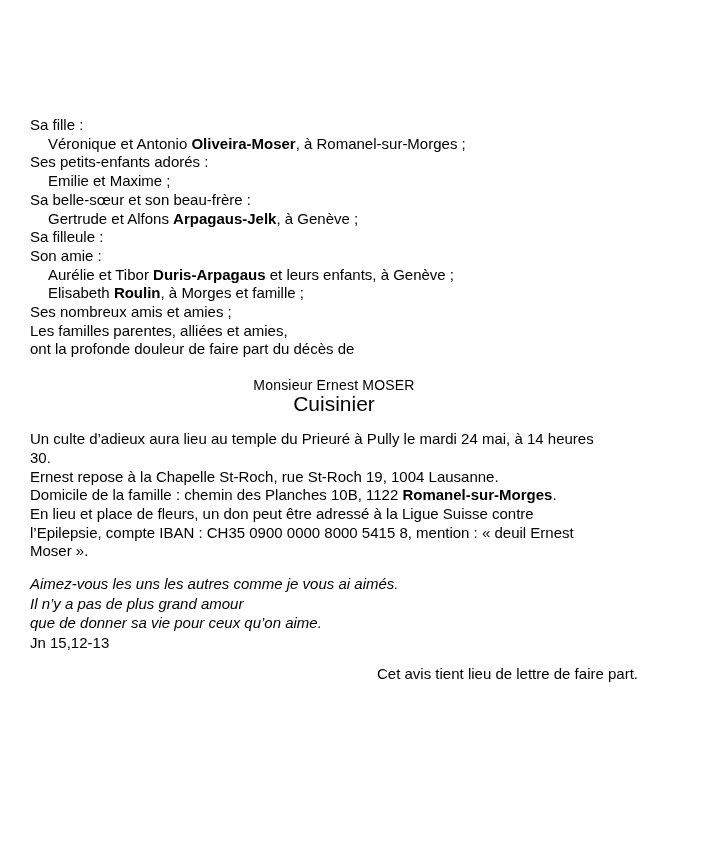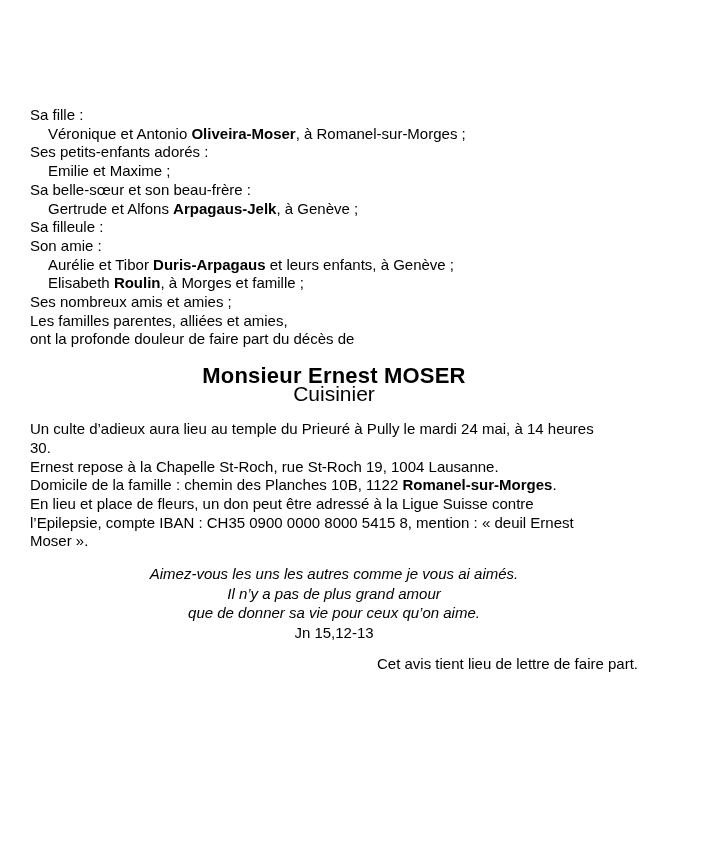--- a/index.html
+++ b/index.html
@@ -11,33 +11,33 @@
     -webkit-font-smoothing: antialiased;
   }
   .page {
     position: relative;
     width: 701px; height: 861px;
     background: #ffffff;
     overflow: hidden;
   }
   .content {
     position: absolute;
-    left: 30px; top: 106px;
+    left: 30px; top: 116px;
     width: 608px;
     font-size: 15px;
     line-height: 18.7px;
   }
   .line { white-space: pre-wrap; }
   .line.indent { padding-left: 18px; }
   .line b { font-weight: bold; }
   .doc-header { margin-top: 13px; text-align: center; }
-  .title { font-size: 22px; font-weight: bold; line-height: 21px; letter-spacing: 0.2px; margin-top: 16px; }
+  .title { font-size: 14px; font-weight: normal; line-height: 21px; letter-spacing: 0.2px; margin-top: 16px; }
   .subtitle { font-size: 21px; line-height: 16px; }
   .body-block { margin-top: 18px; }
-  .quote-block { margin-top: 13px; text-align: center; line-height: 19.7px; }
+  .quote-block { margin-top: 13px; text-align: left; line-height: 19.7px; }
   .quote-line { font-style: italic; }
   .quote-ref { font-style: normal; }
   .footer-line { margin-top: 12px; text-align: right; }
 </style>
 </head>
 <body>
 
 <div class="page">
   <div class="content">
 

